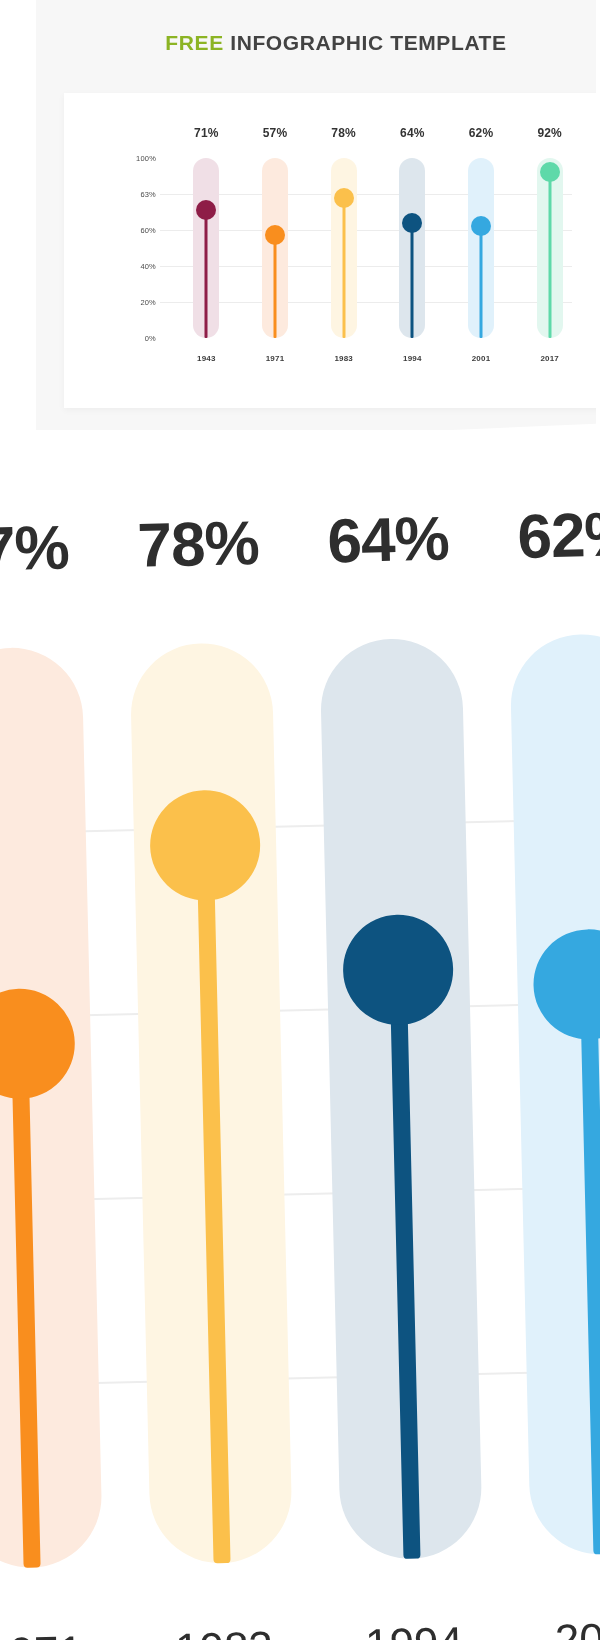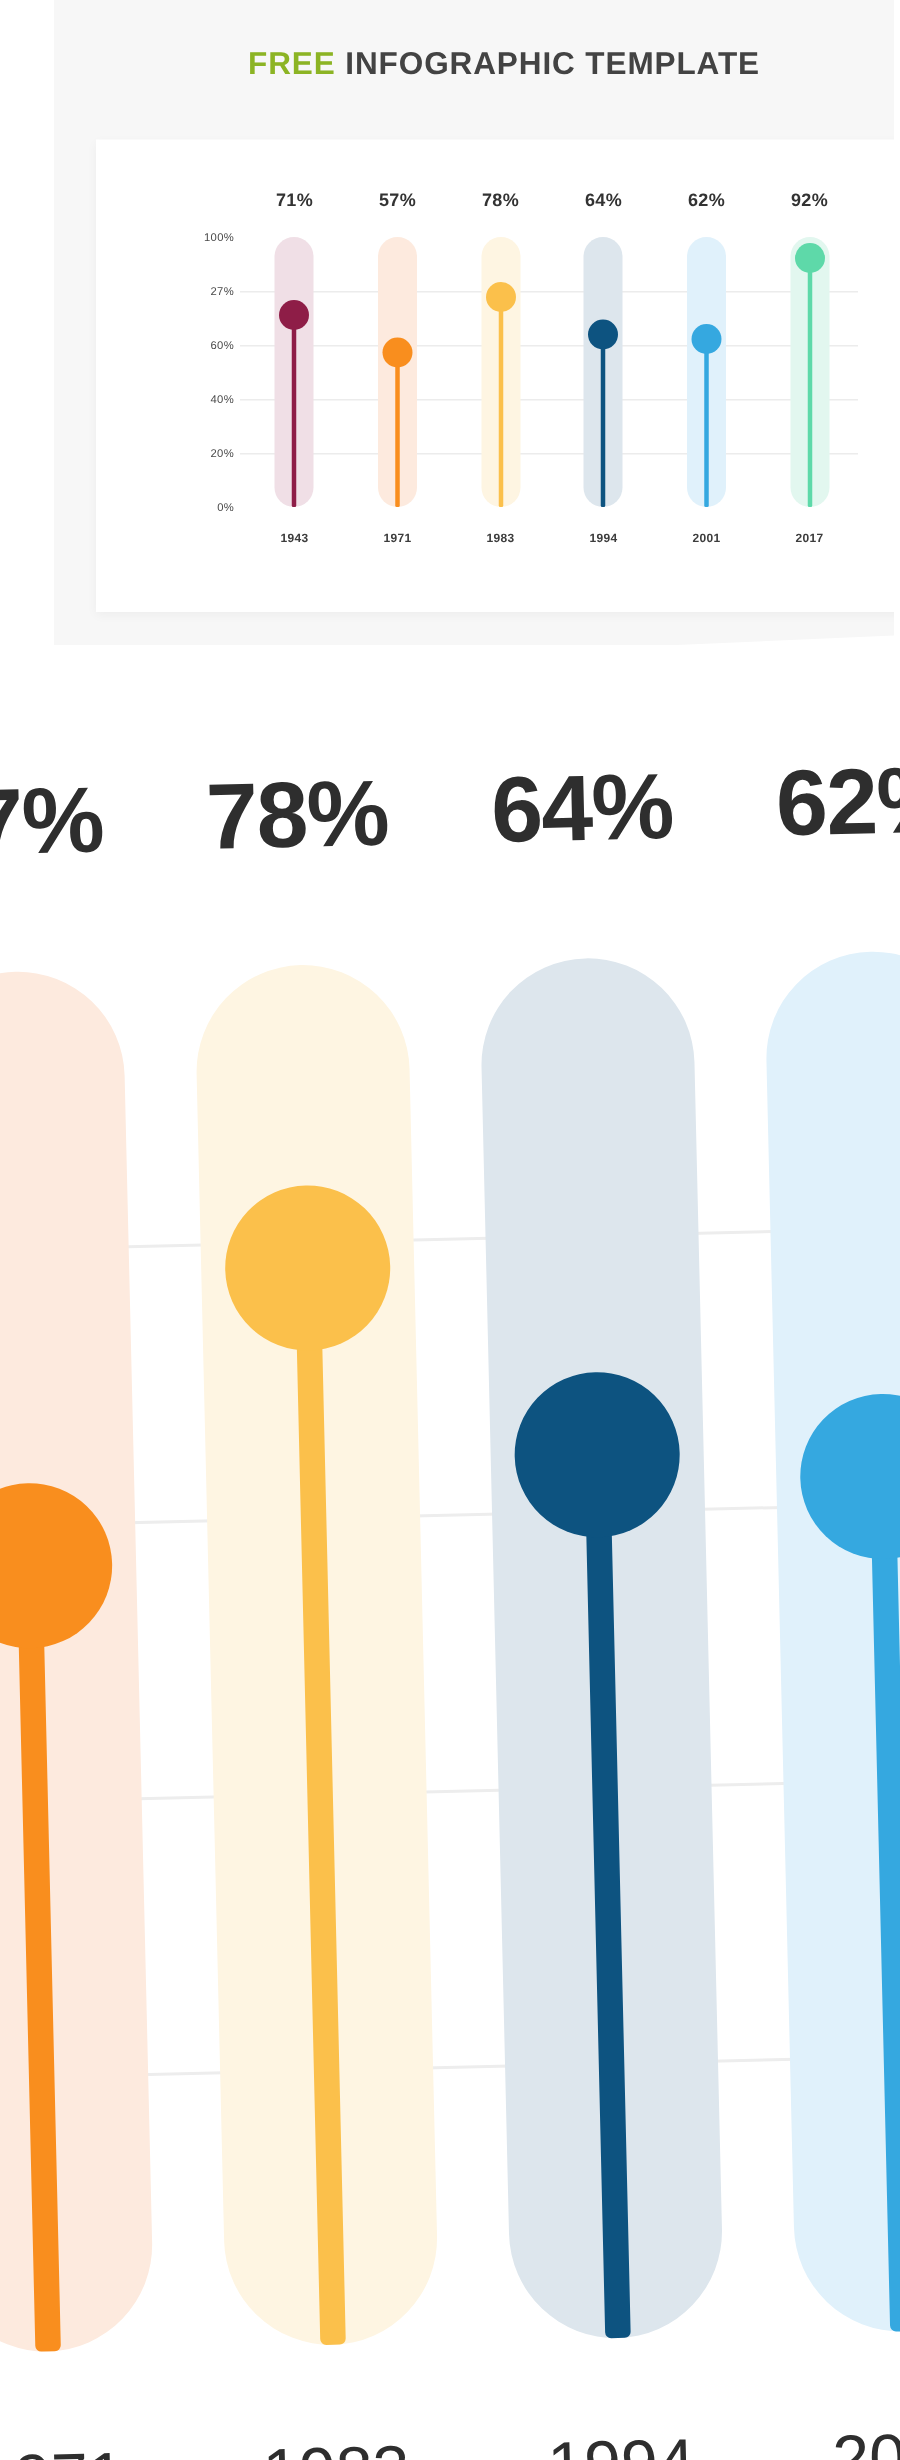--- a/index.html
+++ b/index.html
@@ -47,21 +47,21 @@
     position:absolute; right:0; font-size:7.5px; color:#4a4a4a;
     transform:translateY(-50%); white-space:nowrap; letter-spacing:.2px;
   }
 
   .sm-grid{ position:absolute; left:0; top:0; width:100%; height:100%; }
   .sm-grid i{
     position:absolute; left:0; width:100%; height:1px;
     background:#ececec; display:block;
   }
 
-  .sm-cols{ position:absolute; left:2px; top:0; width:100%; height:100%; display:flex; }
+  .sm-cols{ position:absolute; left:12px; top:0; width:100%; height:100%; display:flex; }
   .sm-col{ flex:1; position:relative; height:100%; }
 
   .sm-track{
     position:absolute; left:50%; transform:translateX(-50%);
     width:26px; top:0; bottom:0; border-radius:13px;
   }
   .sm-stem{
     position:absolute; left:50%; transform:translateX(-50%);
     width:3px; bottom:0; border-radius:1px;
   }
@@ -128,21 +128,21 @@
 <div id="preview-panel">
 
   <div id="page-title">
     <span class="free">FREE</span><span> INFOGRAPHIC TEMPLATE</span>
   </div>
 
   <div id="chart-card">
 
     <div class="sm-ylabels" id="sm-ylabels">
         <span style="top: 5px;">100%</span>
-        <span style="top: 41px;">27%</span>
+        <span style="top: 41px;">63%</span>
         <span style="top: 77px; text-align: right;">60%</span>
         <span style="top: 113px;">40%</span>
         <span style="top: 149px;">20%</span>
         <span style="top: 185px;">0%</span>
       </div>
 
     <div class="sm-plot">
       <div class="sm-grid" id="sm-grid">
           <i style="top: 0%; background: transparent;"></i>
           <i style="top: 20%;"></i>

